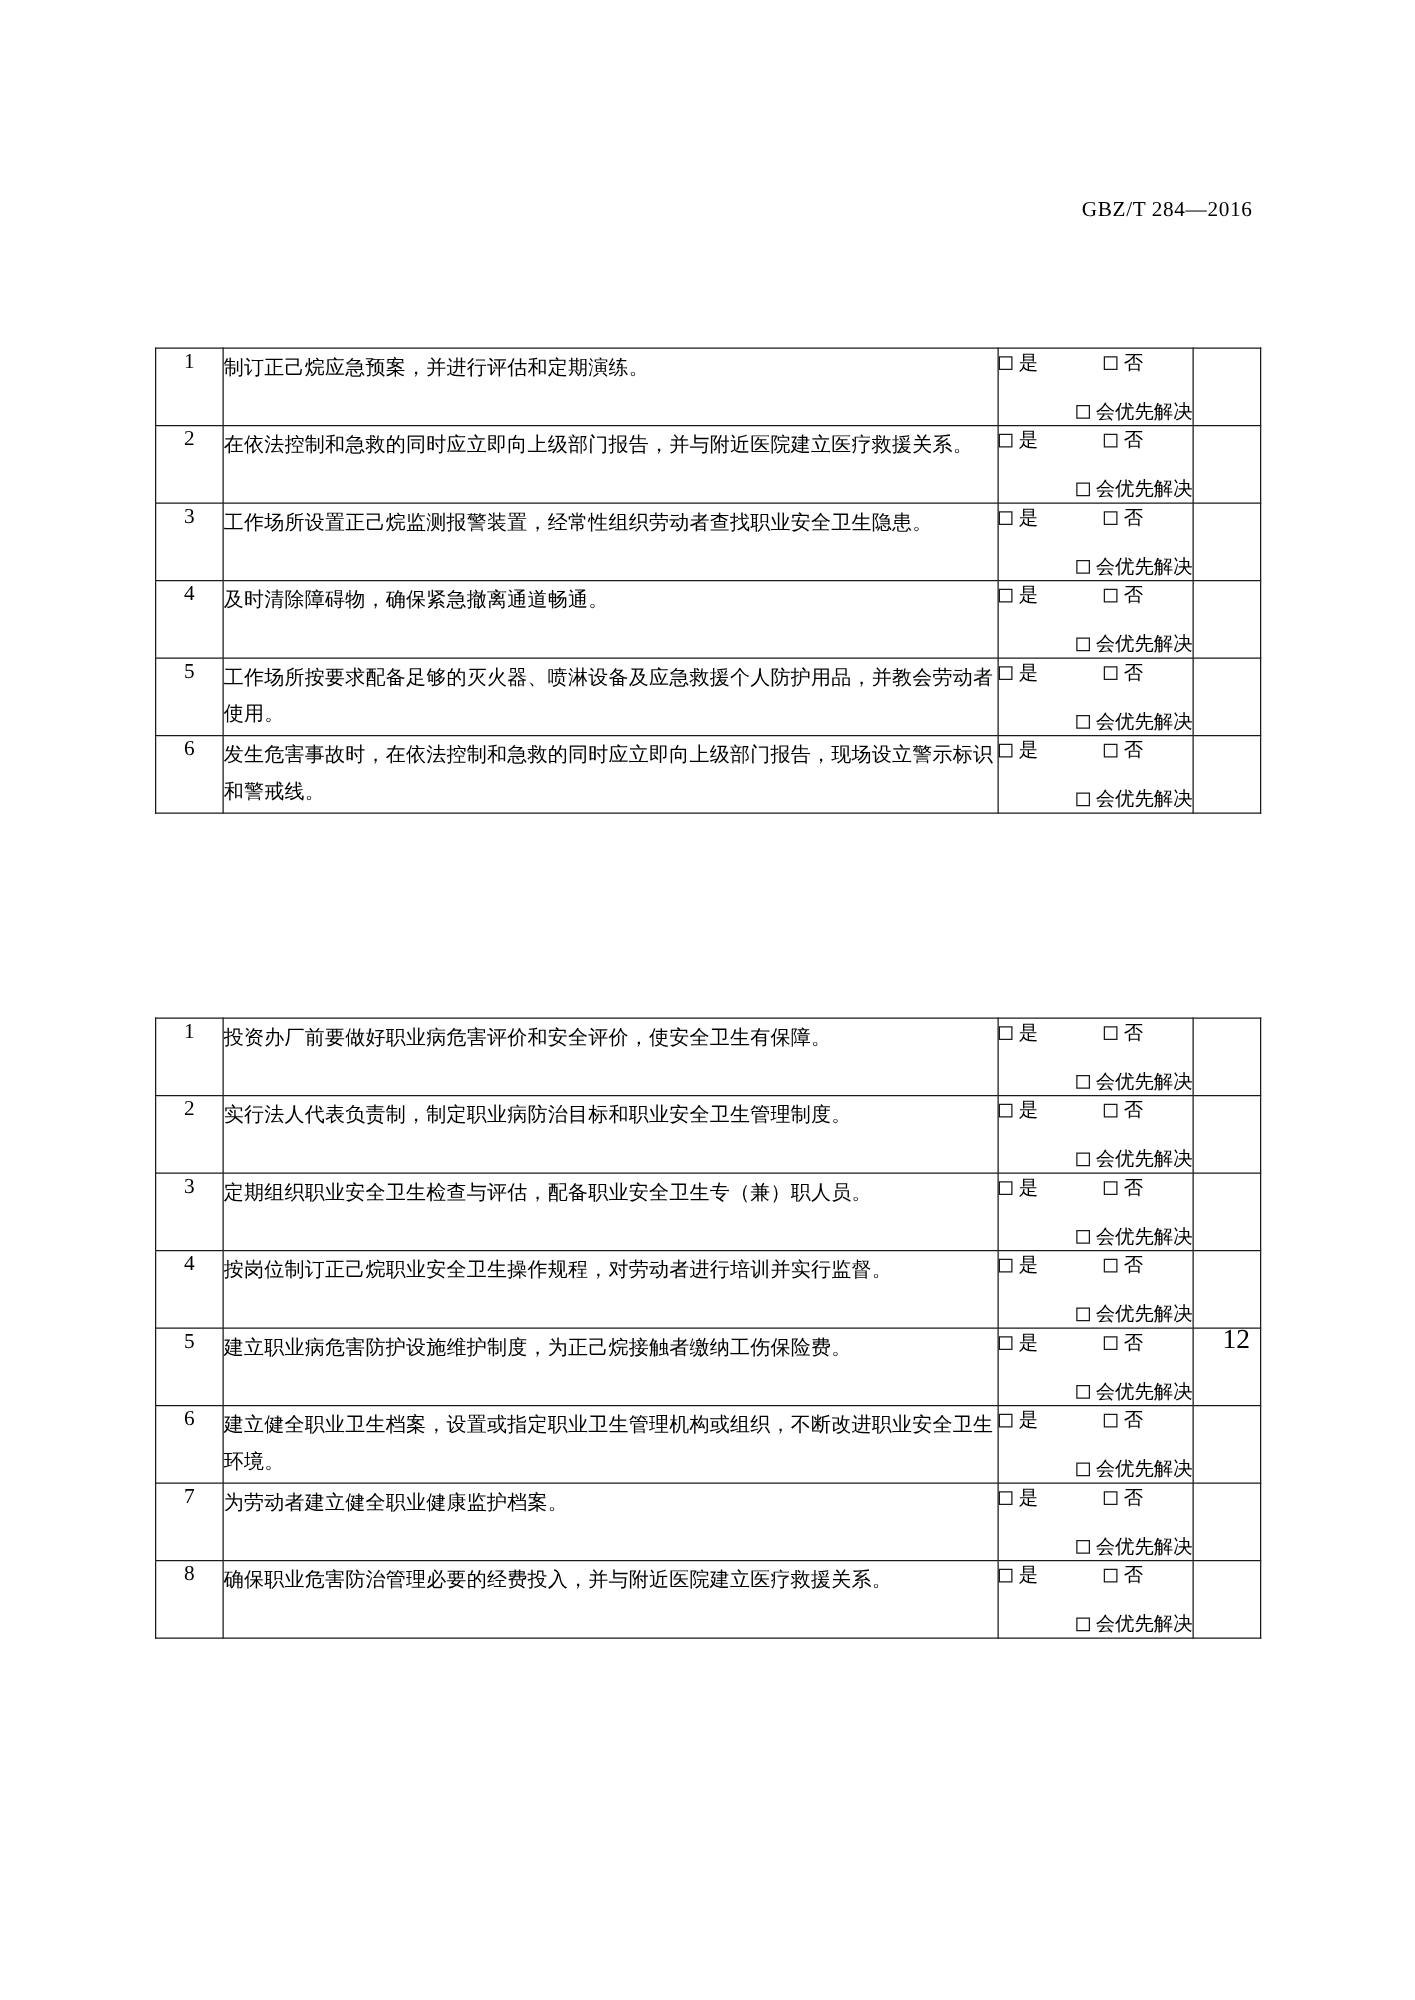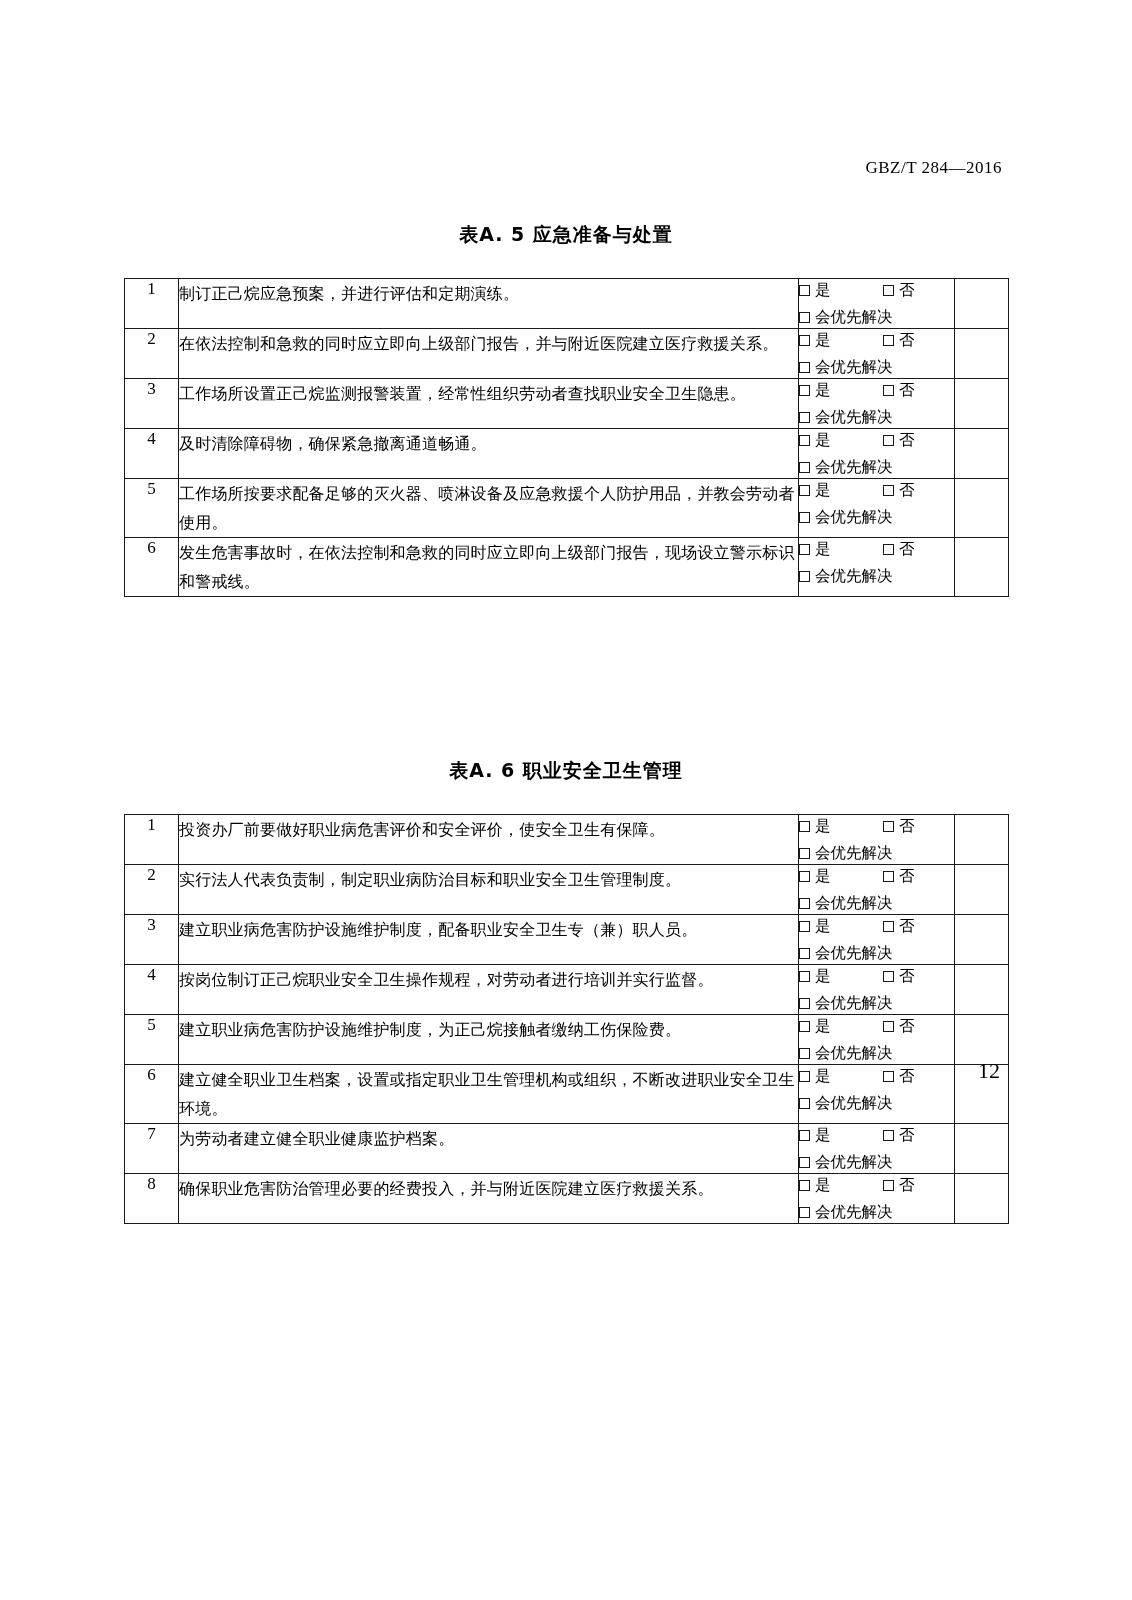--- a/index.html
+++ b/index.html
@@ -100,38 +100,37 @@
   .opt-no { }
   .box {
     display: inline-block;
     width: 11px;
     height: 11px;
     border: 1px solid #1a1a1a;
     margin-right: 5px;
     vertical-align: -1px;
     box-sizing: border-box;
   }
-  .opt-row2 { margin-top: 5px; }
+  .opt-row2 { margin-top: 17px; text-align: right; }
 
   .page-number {
     position: absolute;
     bottom: 108px;
     right: 132px;
     font-size: 22px;
     font-family: "Liberation Serif", "DejaVu Serif", serif;
   }
 </style>
 </head>
 <body>
 
 <div class="page">
 
   <div class="header-code">GBZ/T 284—2016</div>
 
-  <div class="table-title title-a5">表A. 5   应急准备与处置</div>
 
   <table class="chk t-a5">
     <colgroup>
       <col class="c-num">
         <col class="c-txt">
         <col class="c-opt">
         <col class="c-rem">
     </colgroup>
     <tbody>
       <tr>
@@ -202,21 +201,20 @@
             <span class="opt-yes"><span class="box"></span><span>是</span></span>
             <span class="opt-no"><span class="box"></span><span>否</span></span>
           </div>
           <div class="opt-row2"><span class="box"></span><span>会优先解决</span></div>
         </td>
         <td class="rem"></td>
       </tr>
     </tbody>
   </table>
 
-  <div class="table-title title-a6">表A. 6   职业安全卫生管理</div>
 
   <table class="chk t-a6">
     <colgroup>
       <col class="c-num">
         <col class="c-txt">
         <col class="c-opt">
         <col class="c-rem">
     </colgroup>
     <tbody>
       <tr>
@@ -238,21 +236,21 @@
           <div class="opt-row1">
             <span class="opt-yes"><span class="box"></span><span>是</span></span>
             <span class="opt-no"><span class="box"></span><span>否</span></span>
           </div>
           <div class="opt-row2"><span class="box"></span><span>会优先解决</span></div>
         </td>
         <td class="rem"></td>
       </tr>
       <tr>
         <td class="num">3</td>
-        <td class="txt">建立职业病危害防护设施维护制度，配备职业安全卫生专（兼）职人员。</td>
+        <td class="txt">定期组织职业安全卫生检查与评估，配备职业安全卫生专（兼）职人员。</td>
         <td class="opt">
           <div class="opt-row1">
             <span class="opt-yes"><span class="box"></span><span>是</span></span>
             <span class="opt-no"><span class="box"></span><span>否</span></span>
           </div>
           <div class="opt-row2"><span class="box"></span><span>会优先解决</span></div>
         </td>
         <td class="rem"></td>
       </tr>
       <tr>

